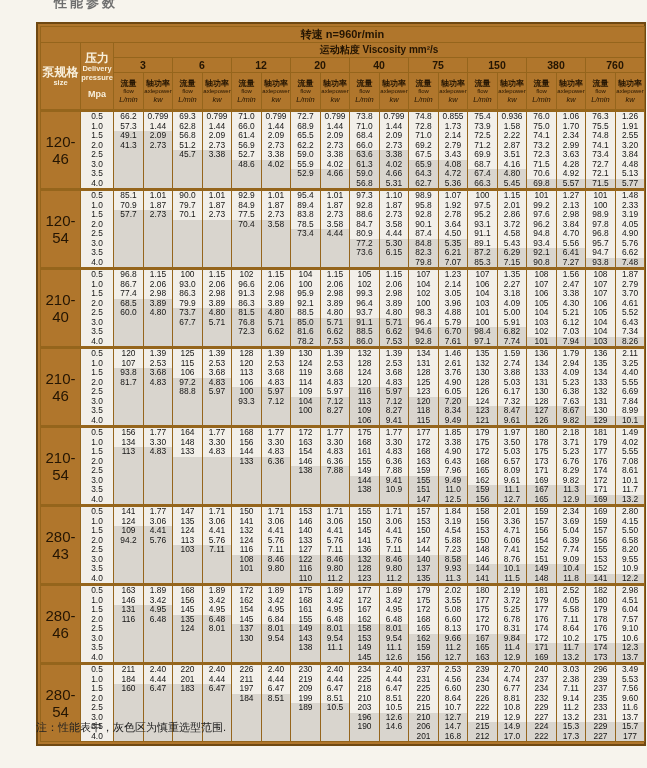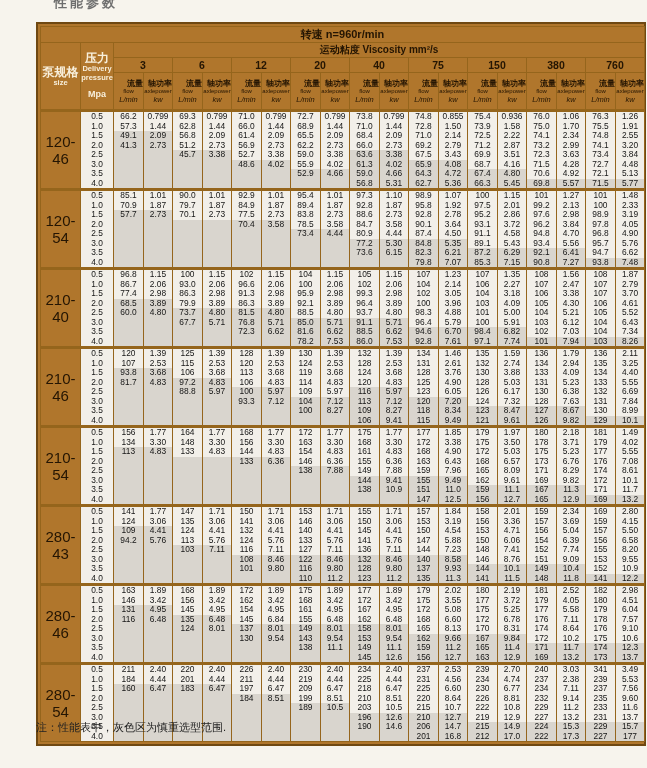--- a/index.html
+++ b/index.html
@@ -20,21 +20,21 @@
     background:var(--wood);border:2px solid var(--frame);padding:2px;
   }
   table{border-collapse:collapse;width:100%;table-layout:fixed;}
   td,th{border:1px solid var(--grid);padding:0;text-align:center;
         color:var(--dark);font-weight:normal;vertical-align:middle;}
   .wood{background:var(--wood);}
   .speed th{height:15px;font-size:11px;font-weight:bold;}
   .visc-title th{height:13px;font-size:10px;font-weight:bold;}
   .visc-num th{height:14px;font-size:10.5px;font-weight:bold;}
   .subhead th{height:36px;}
-  .subhead .cn{font-size:8px;font-weight:bold;line-height:9px;text-align:right;}
+  .subhead .cn{font-size:8px;font-weight:bold;line-height:9px;}
   .subhead .en{font-size:6px;line-height:7px;}
   .subhead .unit{font-size:7.5px;line-height:9px;font-style:italic;}
   .left-hd{color:var(--light);}
   .left-hd .cn{font-size:12px;font-weight:bold;line-height:12px;}
   .left-hd .en{font-size:7.5px;line-height:9px;}
   .left-hd .unit{font-size:9px;font-weight:bold;line-height:12px;margin-top:6px;}
   td.size-cell{background:var(--wood);font-size:15px;color:var(--dark);}
   td.stack-cell{background:var(--cell);}
   .stack div{height:9.5px;line-height:9.6px;font-size:8.4px;color:#151515;
              overflow:hidden;white-space:nowrap;}
@@ -335,21 +335,21 @@
               <div>69.2</div>
               <div>67.5</div>
               <div class="gray">65.9</div>
               <div class="gray">64.3</div>
               <div class="gray">62.7</div>
             </div>
           </td>
           <td class="stack-cell">
             <div class="stack">
               <div>0.855</div>
-              <div>1.50</div>
+              <div>1.73</div>
               <div>2.14</div>
               <div>2.79</div>
               <div>3.43</div>
               <div class="gray">4.08</div>
               <div class="gray">4.72</div>
               <div class="gray">5.36</div>
             </div>
           </td>
           <td class="stack-cell">
             <div class="stack">
@@ -2011,21 +2011,21 @@
               <div>7.11</div>
               <div>9.14</div>
               <div>11.2</div>
               <div>13.2</div>
               <div class="gray">15.3</div>
               <div class="gray">17.3</div>
             </div>
           </td>
           <td class="stack-cell">
             <div class="stack">
-              <div>341</div>
+              <div>296</div>
               <div>239</div>
               <div>237</div>
               <div>235</div>
               <div>233</div>
               <div>231</div>
               <div class="gray">229</div>
               <div class="gray">227</div>
             </div>
           </td>
           <td class="stack-cell">

